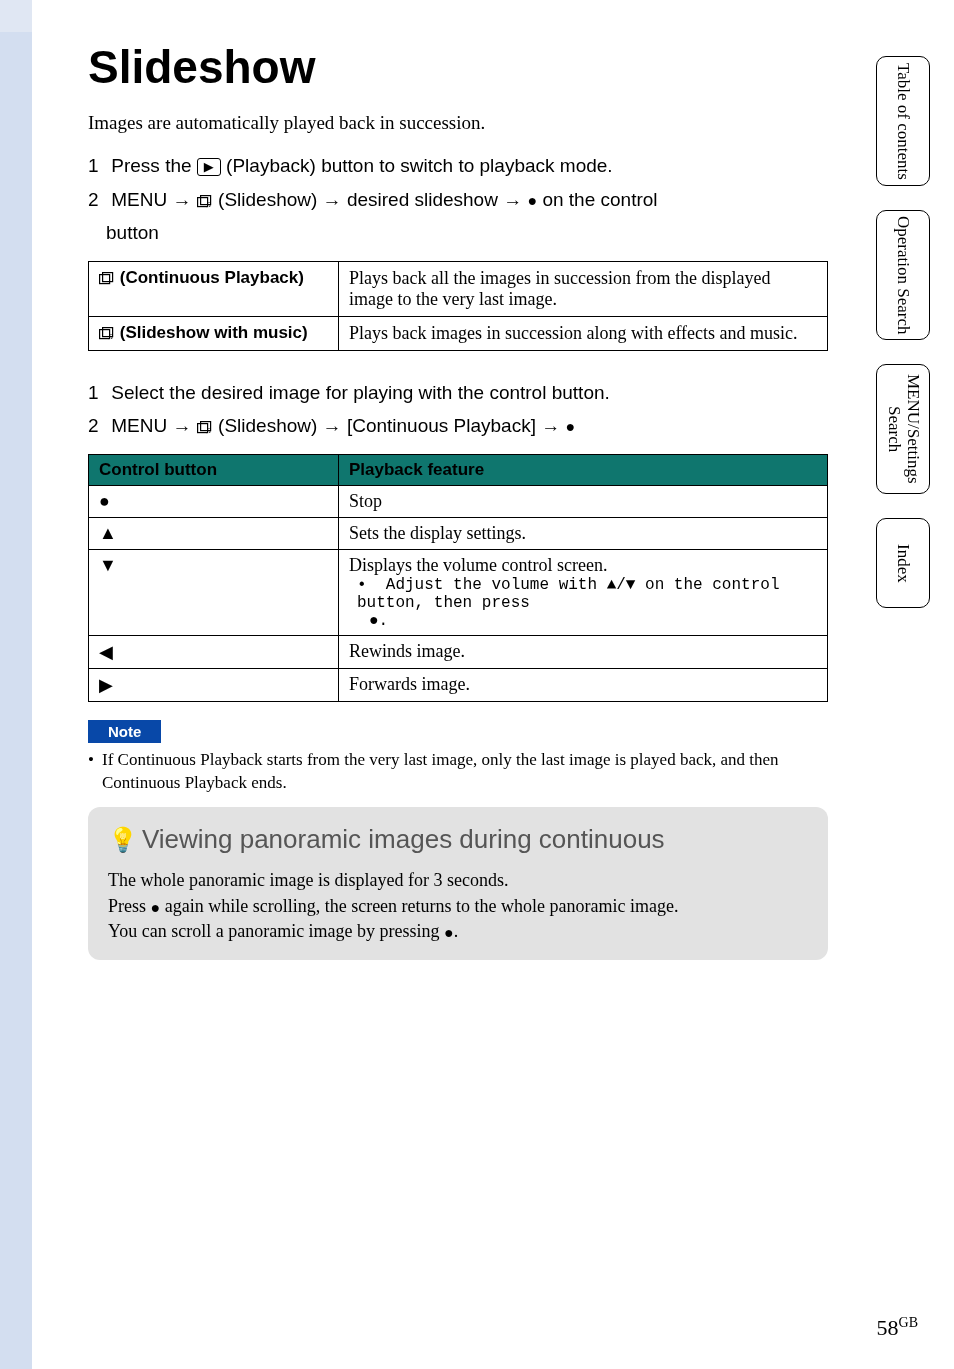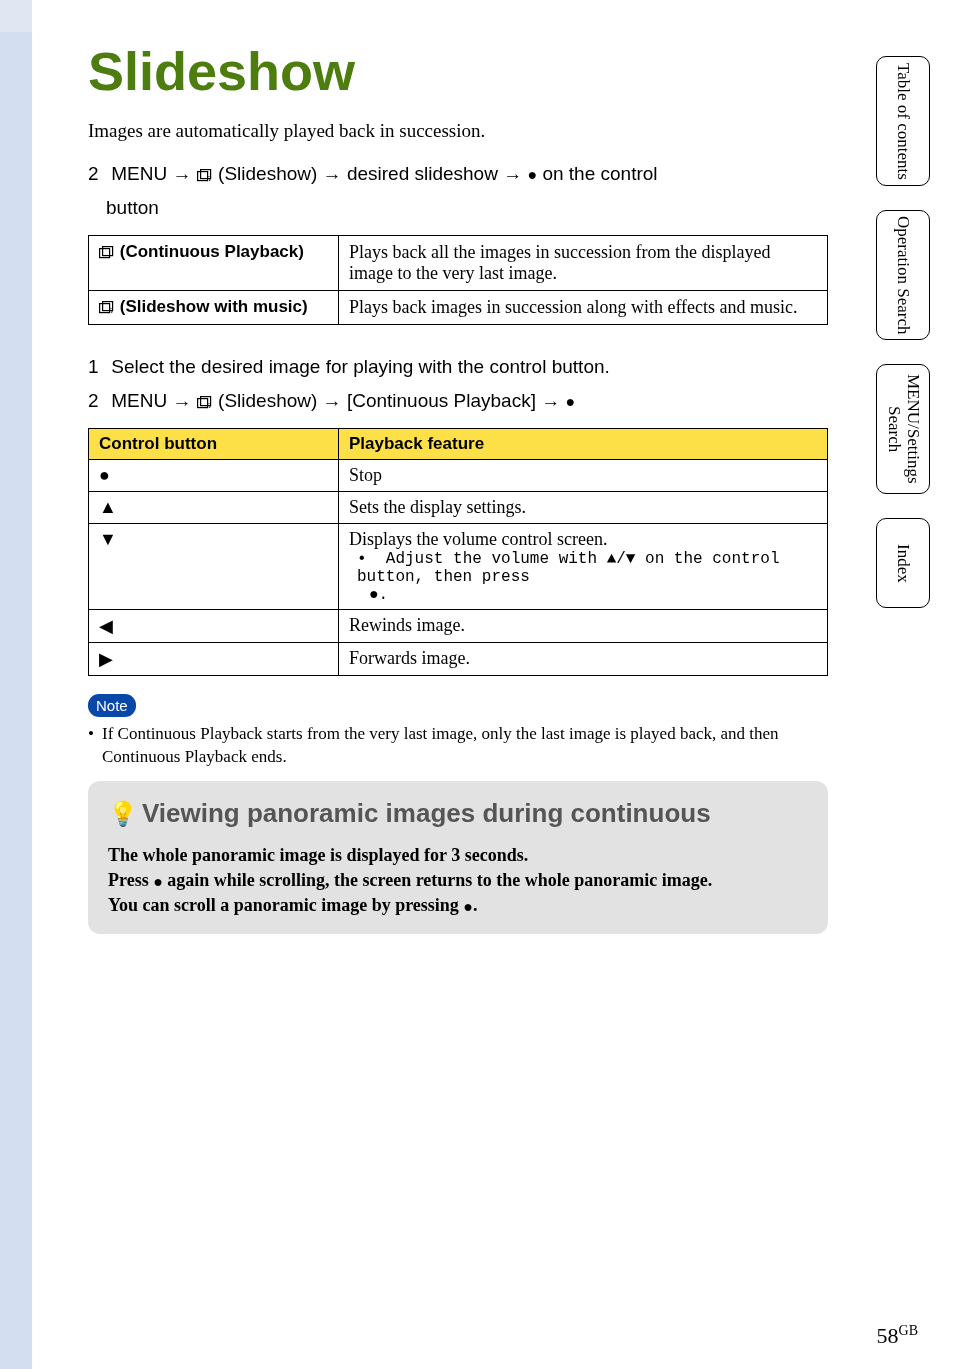--- a/index.html
+++ b/index.html
@@ -1,64 +1,70 @@
 <!DOCTYPE html>
 <html><head>
 <meta charset="utf-8">
 <style>
   * { box-sizing: border-box; margin: 0; padding: 0; }
   html, body { width: 954px; height: 1369px; font-family: "Times New Roman", Times, serif; color: #000; background: #fff; }
   .page { position: relative; width: 954px; height: 1369px; }
   .left-accent { position: absolute; left: 0; top: 0; width: 32px; height: 32px; background: #e0e7f3; }
   .left-band { position: absolute; left: 0; top: 32px; width: 32px; height: 1337px; background: #d3def0; }
   .main { position: absolute; left: 88px; top: 40px; width: 740px; }
-  .title { font-family: Arial, Helvetica, sans-serif; font-weight: bold; font-size: 54px; color: #4d7c0f; margin-bottom: 18px; }
+  .title { font-family: Arial, Helvetica, sans-serif; font-weight: bold; font-size: 46px; color: #000000; margin-bottom: 18px; }
   .intro { font-size: 19px; margin-bottom: 18px; }
   .step { font-family: Arial, Helvetica, sans-serif; font-size: 19px; margin-bottom: 6px; line-height: 1.45; }
   .step .num { display: inline-block; width: 18px; }
   .indent { margin-left: 18px; }
   .icon-box { display: inline-block; border: 1px solid #000; border-radius: 3px; padding: 0 6px; height: 18px; line-height: 16px; font-size: 13px; vertical-align: middle; }
   .icon-center { font-size: 16px; vertical-align: middle; }
   .mode-table { width: 100%; border-collapse: collapse; margin-top: 14px; margin-bottom: 28px; }
   .mode-table td { border: 1px solid #000; padding: 6px 10px; vertical-align: top; font-size: 18px; }
   .mode-table td.label { width: 250px; font-family: Arial, Helvetica, sans-serif; font-weight: bold; font-size: 17px; }
   .section-bar { background: #0848a8; color: #fff; font-family: Arial, Helvetica, sans-serif; font-weight: bold; font-size: 26px; padding: 6px 12px; margin-bottom: 14px; }
   .ctrl-table { width: 100%; border-collapse: collapse; margin-top: 14px; margin-bottom: 18px; }
-  .ctrl-table th { background: #fde047; border: 1px solid #000; font-family: Arial, Helvetica, sans-serif; font-weight: bold; text-align: left; padding: 5px 10px; font-size: 17px; }
+  .ctrl-table th { background: #0f766e; border: 1px solid #000; font-family: Arial, Helvetica, sans-serif; font-weight: bold; text-align: left; padding: 5px 10px; font-size: 17px; }
   .ctrl-table td { border: 1px solid #000; padding: 5px 10px; font-size: 18px; vertical-align: top; }
   .ctrl-table td.sym { width: 250px; font-family: Arial, sans-serif; font-size: 18px; }
-  .note-tag { display: inline-block; background: #0848a8; color: #fff; font-family: Arial, Helvetica, sans-serif; font-weight: normal; font-size: 15px; padding: 3px 8px; margin-bottom: 6px; border-radius: 11px; }
+  .note-tag { display: inline-block; background: #0848a8; color: #fff; font-family: Arial, Helvetica, sans-serif; font-weight: bold; font-size: 15px; padding: 3px 20px; margin-bottom: 6px; }
   .note-body { font-size: 17px; line-height: 1.35; padding-left: 14px; position: relative; }
   .note-body::before { content: "•"; position: absolute; left: 0; top: 0; }
-  .tip-box { background: #e2e2e2; border-radius: 12px; padding: 16px 20px; margin-top: 12px; font-weight: bold; }
+  .tip-box { background: #e2e2e2; border-radius: 12px; padding: 16px 20px; margin-top: 12px; }
   .tip-title { font-family: Arial, Helvetica, sans-serif; font-size: 26px; color: #555; margin-bottom: 12px; line-height: 1.3; }
   .tip-title .lightbulb { font-size: 24px; margin-right: 4px; }
   .tip-title .second-line { display: block; margin-left: 32px; }
   .tip-body { font-size: 18px; line-height: 1.4; }
   .side-tabs { position: absolute; right: 24px; top: 56px; width: 54px; }
   .tab { width: 54px; height: 130px; border: 1px solid #000; border-radius: 10px; margin-bottom: 24px; display: flex; align-items: center; justify-content: center; font-family: "Times New Roman", serif; font-size: 17px; writing-mode: vertical-rl; text-orientation: mixed; text-align: center; line-height: 1.1; cursor: pointer; }
-  .footer { position: absolute; right: 36px; bottom: 20px; font-size: 22px; }
+  .footer { position: absolute; right: 36px; bottom: 28px; font-size: 22px; }
   .footer .gb { font-size: 14px; vertical-align: top; }
   .sub-bullet { margin-left: 8px; font-size: 16px; font-family: Liberation Mono, monospace; }
   .sub-bullet .dot { margin-left: 12px;}
   svg.slideshow-icon { vertical-align: -3px; width: 16px; height: 14px; }
   svg.slideshow-icon .frame { fill: none; stroke: #000; stroke-width: 1.2; }
   svg.slideshow-icon .note { font-size: 9px; font-family: Arial; }
 </style>
 </head>
 <body>
 
 <div class="page">
   <div class="left-accent"></div>
   <div class="left-band"></div>
 
   <div class="main">
     <h1 class="title">Slideshow</h1>
     <p class="intro">Images are automatically played back in succession.</p>
 
+    <p class="step">
+      <span class="num">1</span>
+      <span>Press the </span>
+      <span class="icon-box">▶</span>
+      <span> (Playback) button to switch to playback mode.</span>
+    </p>
 
     <p class="step">
       <span class="num">2</span>
       <span>MENU → </span>
       <svg class="slideshow-icon" viewBox="0 0 16 14">
           <rect class="frame" x="0.6" y="2.6" width="10" height="9"></rect>
           <rect class="frame" x="3.6" y="0.6" width="10" height="9"></rect>
           <text class="note" x="8" y="12">♫</text>
         </svg>
       <span> (Slideshow) → desired slideshow → </span>

